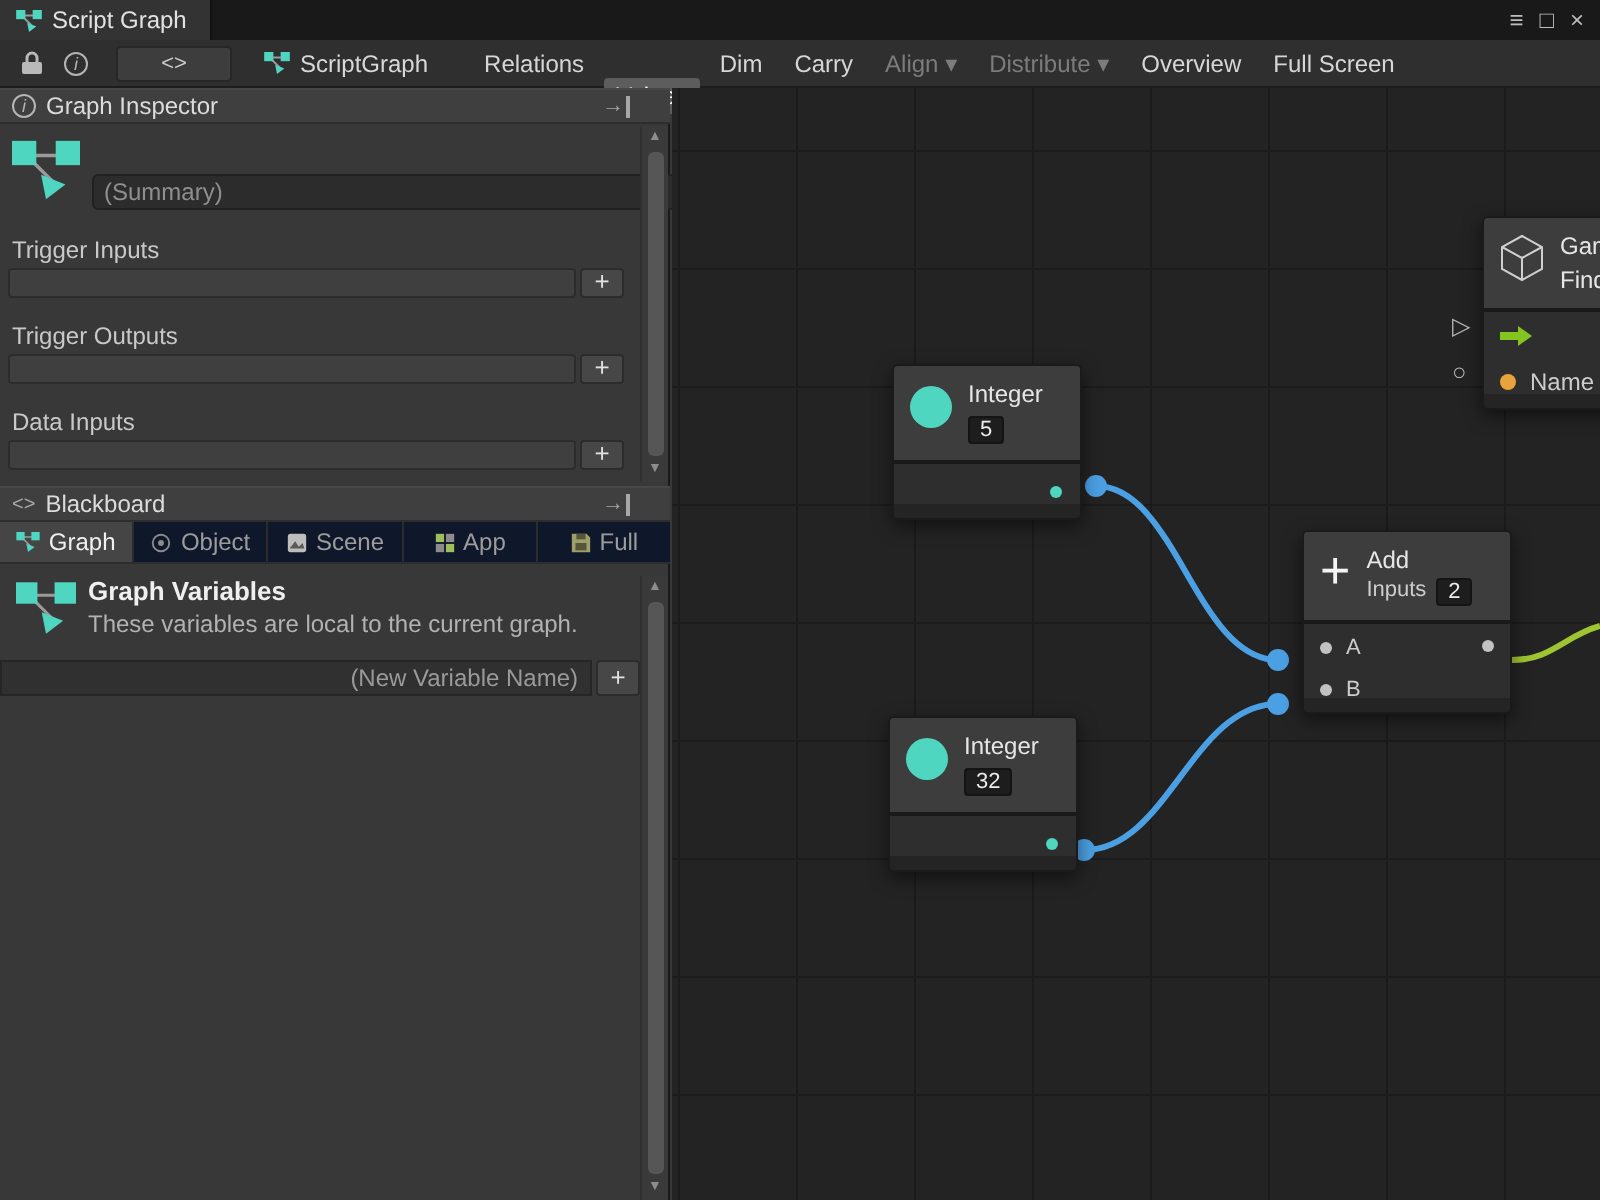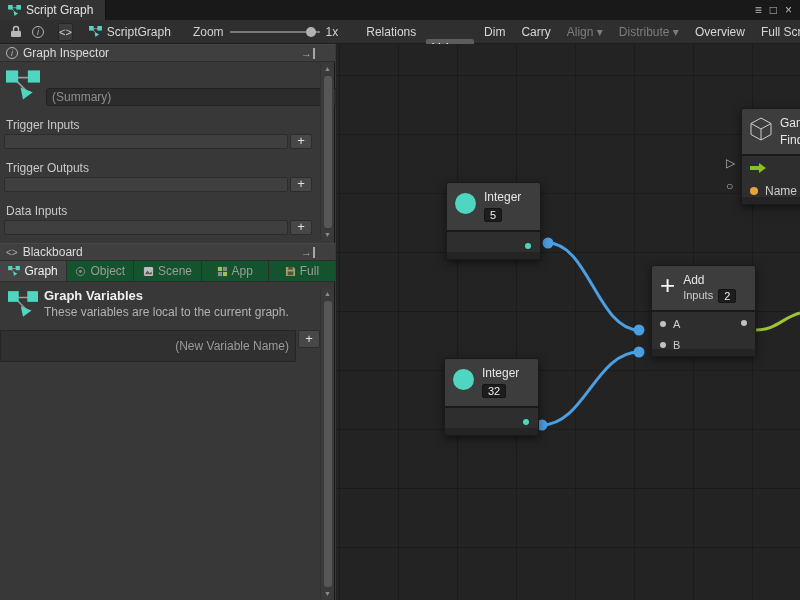--- a/index.html
+++ b/index.html
@@ -35,28 +35,28 @@
   .sec-label { position:absolute; left:6px; font-size:12px; color:#c9c9c9; }
   .list-row { position:absolute; left:4px; width:308px; height:15px; display:flex; }
   .list-box { flex:1; background:#3f3f3f; border:1px solid #2c2c2c; border-radius:2px; }
   .plus-btn { width:22px; margin-left:2px; background:#474747; border:1px solid #2c2c2c; border-radius:2px; color:#e0e0e0; font-size:13px; line-height:12px; text-align:center; cursor:default; }
   .field { background:#2c2c2c; border:1px solid #212121; border-radius:3px; color:#bdbdbd; font-size:12px; padding:0 5px; width:100%; height:16px; }
   .field::placeholder { color:#8f8f8f; }
   .scrollbar { position:absolute; width:14px; background:#3a3a3a; border-left:1px solid #313131; display:flex; flex-direction:column; align-items:center; }
   .scrollbar .arrow { font-size:7px; color:#8d8d8d; line-height:12px; }
   .scrollbar .thumb { flex:1; width:8px; margin:1px 0; background:#565656; border-radius:3px; }
 
-  .tabbar { position:absolute; left:0; top:217px; width:335px; height:21px; display:flex; background:#14532d; border-bottom:1px solid #2c2c2c; }
+  .tabbar { position:absolute; left:0; top:217px; width:335px; height:21px; display:flex; background:#0f172a; border-bottom:1px solid #2c2c2c; }
   .tab { flex:1; display:flex; align-items:center; justify-content:center; gap:4px; font-size:12px; color:#9c9c9c; border-right:1px solid #2c2c2c; cursor:default; }
   .tab.selected { background:#454545; color:#f0f0f0; }
 
   .vars-title { position:absolute; left:44px; top:244px; font-size:13px; font-weight:bold; color:#efefef; }
   .vars-sub { position:absolute; left:44px; top:261px; font-size:12px; color:#b2b2b2; }
   .newvar-row { position:absolute; left:0; top:286px; width:320px; height:18px; display:flex; }
-  .newvar-field { flex:1; background:#303030; border:1px solid #252525; color:#9a9a9a; font-size:12px; text-align:right; padding:15px 6px; }
+  .newvar-field { flex:1; background:#303030; border:1px solid #252525; color:#9a9a9a; font-size:12px; text-align:right; padding:1px 6px; }
   .newvar-field::placeholder { color:#9a9a9a; }
 
   
   #canvas { position:absolute; left:336px; top:44px; right:0; bottom:0; overflow:hidden;
     background-color:#232323;
     background-image:linear-gradient(to right,#1b1b1b 1px,transparent 1px),linear-gradient(to bottom,#1b1b1b 1px,transparent 1px);
     background-size:59px 59px; background-position:3px 31px; }
   #wires { position:absolute; left:0; top:0; width:464px; height:556px; }
 
   .node { position:absolute; background:#2e2e2e; border:1px solid #1a1a1a; border-radius:3px; box-shadow:0 3px 9px rgba(0,0,0,.5); }
@@ -104,28 +104,20 @@
   <div class="code-btn">&lt;&gt;</div>
   <div class="graph-ref">
     <svg width="13" height="11" viewBox="0 0 14 12">
         <path d="M3 3 H11 M3 3 L9 9" stroke="#9a9a9a" fill="none"></path>
         <rect x="0" y="0" width="5" height="5" fill="#4fd6c0"></rect>
         <rect x="9" y="0" width="5" height="5" fill="#4fd6c0"></rect>
         <path d="M6 7 L11 9 L7 12 Z" fill="#4fd6c0"></path>
       </svg>
     <span>ScriptGraph</span>
   </div>
-  <div class="zoom-wrap">
-    <span>Zoom</span>
-    <div class="slider">
-      <div class="track"></div>
-      <div class="knob"></div>
-    </div>
-    <span>1x</span>
-  </div>
   <div class="tb-btn first">Relations</div>
   <div class="tb-btn selected">Values</div>
   <div class="tb-btn">Dim</div>
   <div class="tb-btn">Carry</div>
   <div class="tb-btn disabled">Align ▾</div>
   <div class="tb-btn disabled">Distribute ▾</div>
   <div class="tb-btn">Overview</div>
   <div class="tb-btn">Full Screen</div>
 </div>
 

